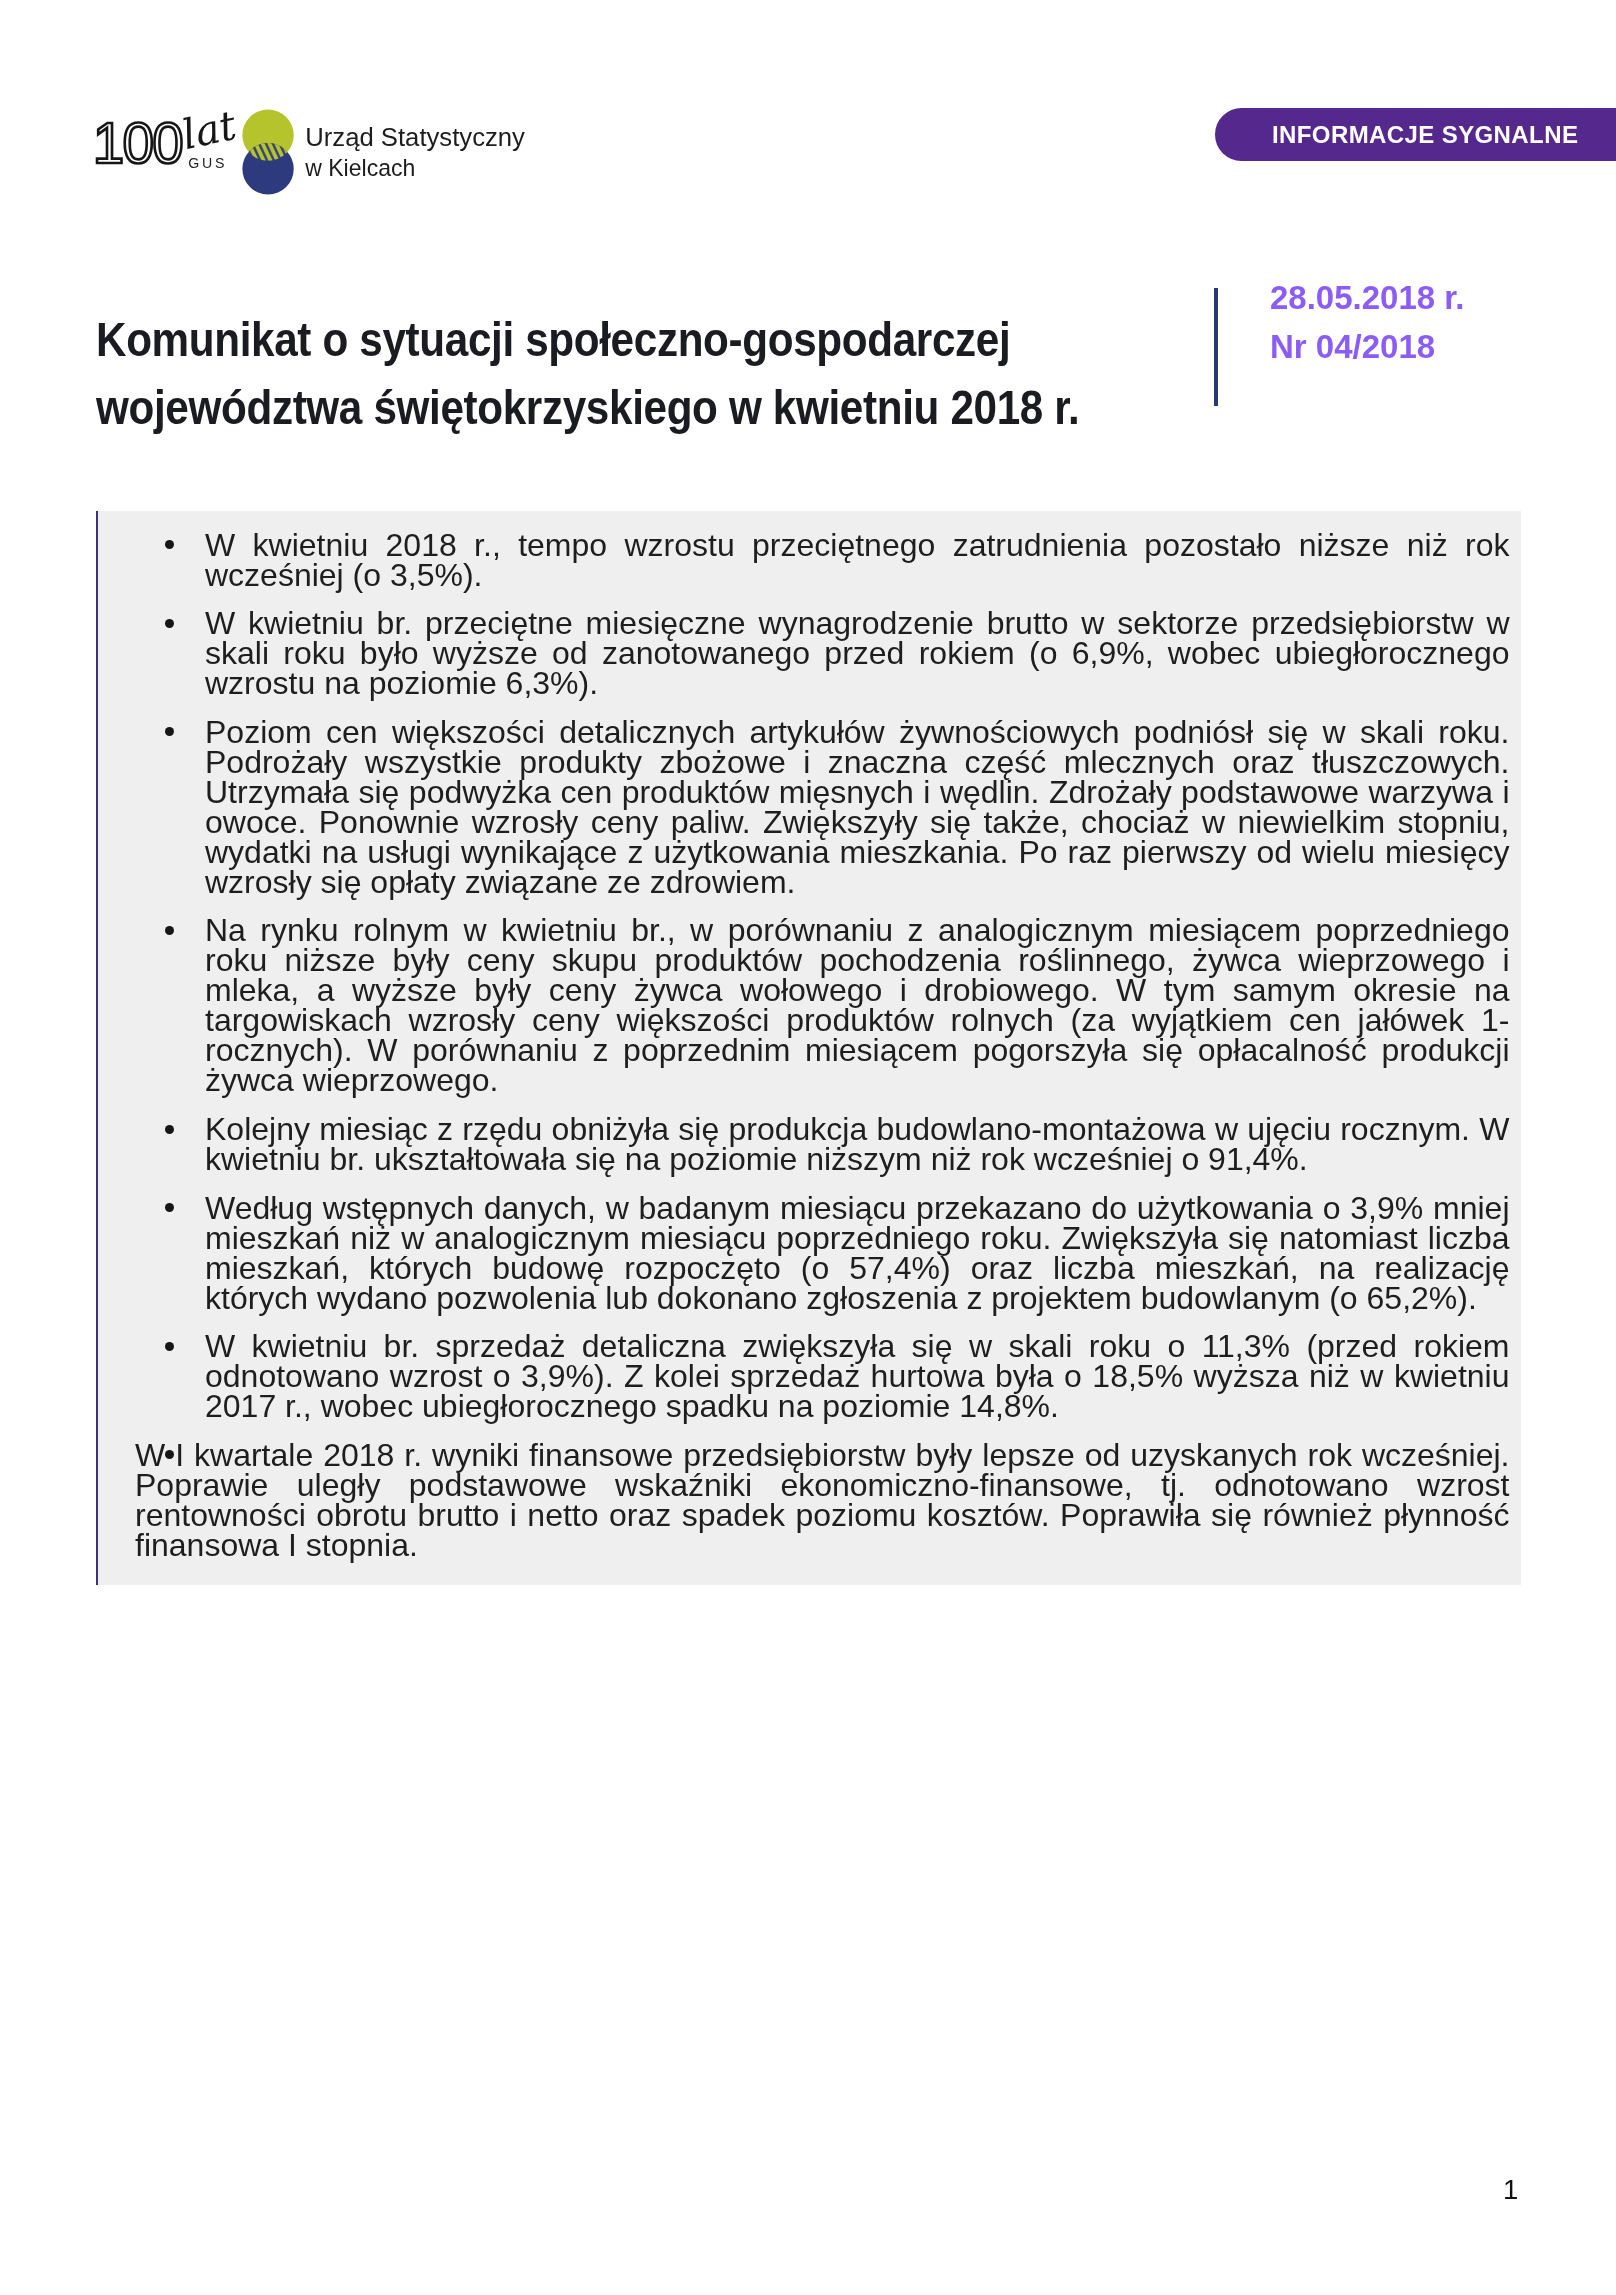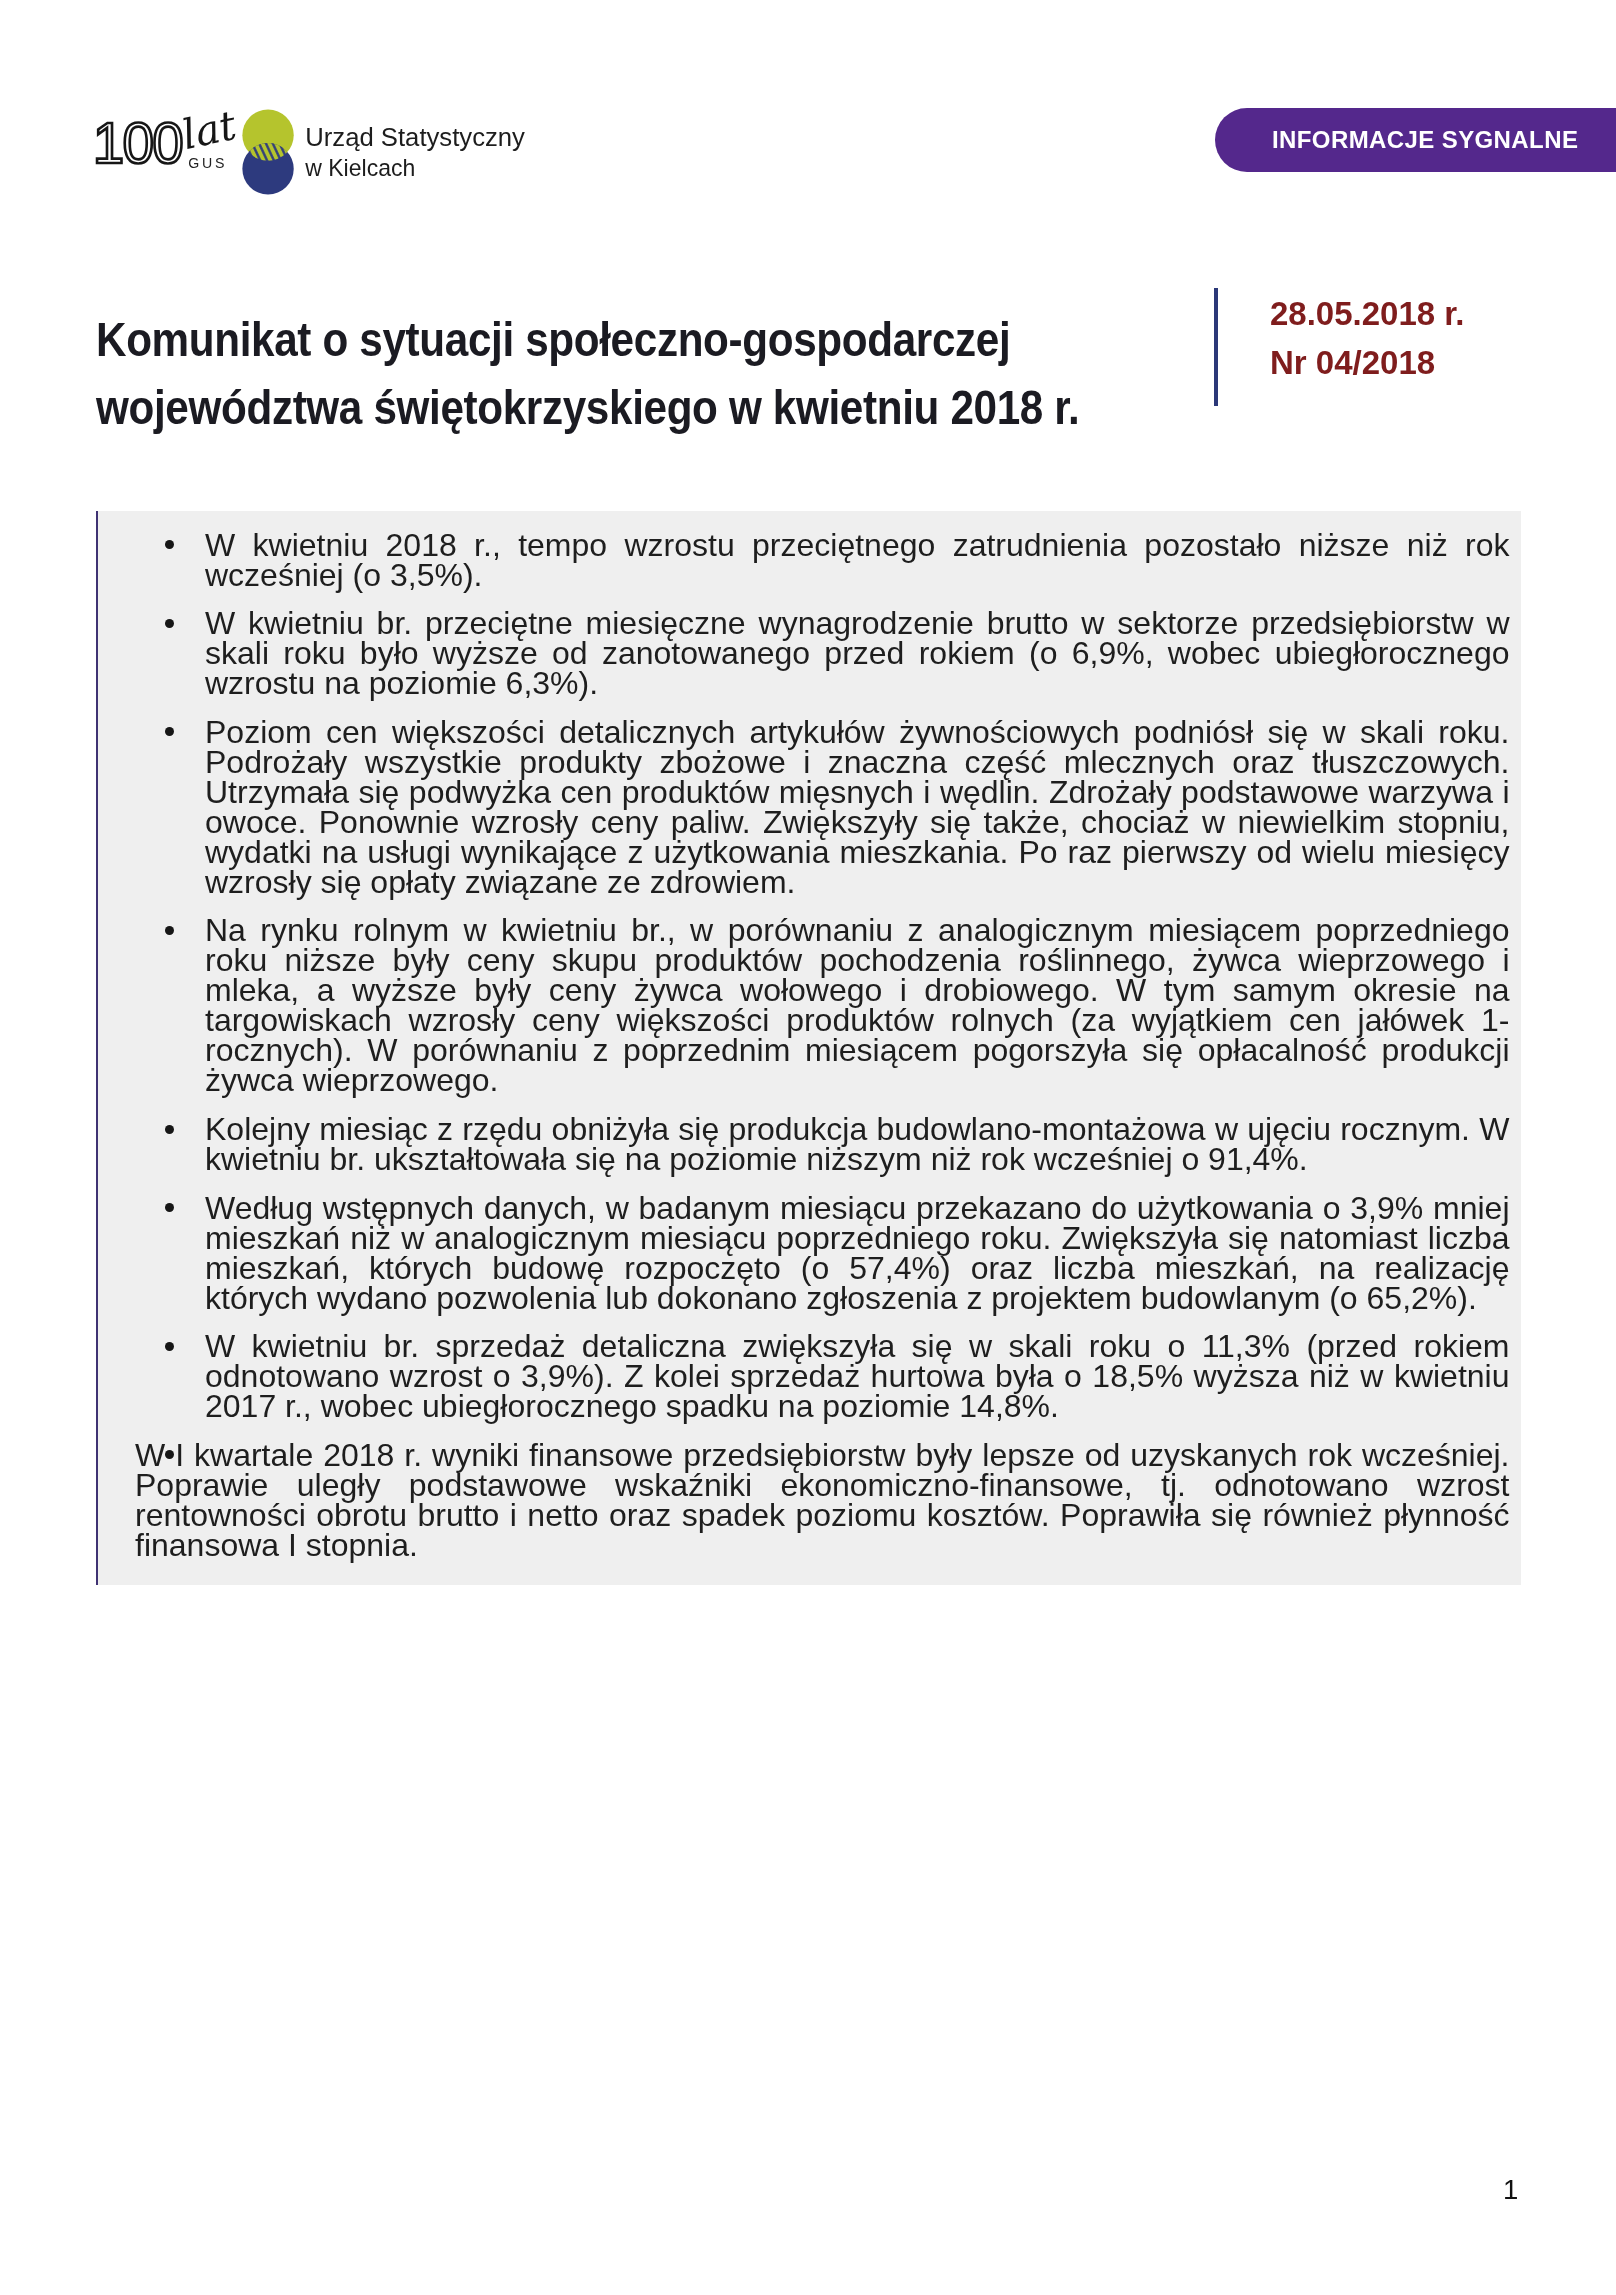--- a/index.html
+++ b/index.html
@@ -10,21 +10,21 @@
     overflow: hidden;
     font-family: "Liberation Sans", sans-serif;
     color: #1e1e1e;
   }
   .page { position: absolute; inset: 0; }
 
   
   .logo { position: absolute; left: 78px; top: 82px; width: 497px; height: 124px; }
 
   .badge {
-    position: absolute; left: 1215px; top: 108px; right: 0; height: 64px;
+    position: absolute; left: 1215px; top: 108px; right: 0; height: 53px;
     background: #54288c;
     border-radius: 38px 0 0 38px;
     display: flex; align-items: center;
     padding-left: 57px;
     box-sizing: border-box;
     color: #ffffff;
     font-size: 24px; font-weight: bold; letter-spacing: 0.4px;
   }
 
   
@@ -36,23 +36,23 @@
     transform: scaleX(0.88);
     transform-origin: left top;
     white-space: nowrap;
   }
   .divider {
     position: absolute; left: 1214px; top: 288px;
     width: 4.4px; height: 118px;
     background: #2b3878;
   }
   .issue {
-    position: absolute; left: 1270px; top: 289px;
+    position: absolute; left: 1270px; top: 273px;
     font-size: 33px; line-height: 49px; font-weight: bold;
-    color: #7f1d1d;
+    color: #8b5cf6;
   }
 
   
   .summary-box {
     position: absolute; left: 96px; top: 511px;
     width: 1425px;
     box-sizing: border-box;
     background: #efefef;
     border-left: 2.7px solid #3f3273;
     padding: 18.6px 11.5px 25px 0;

